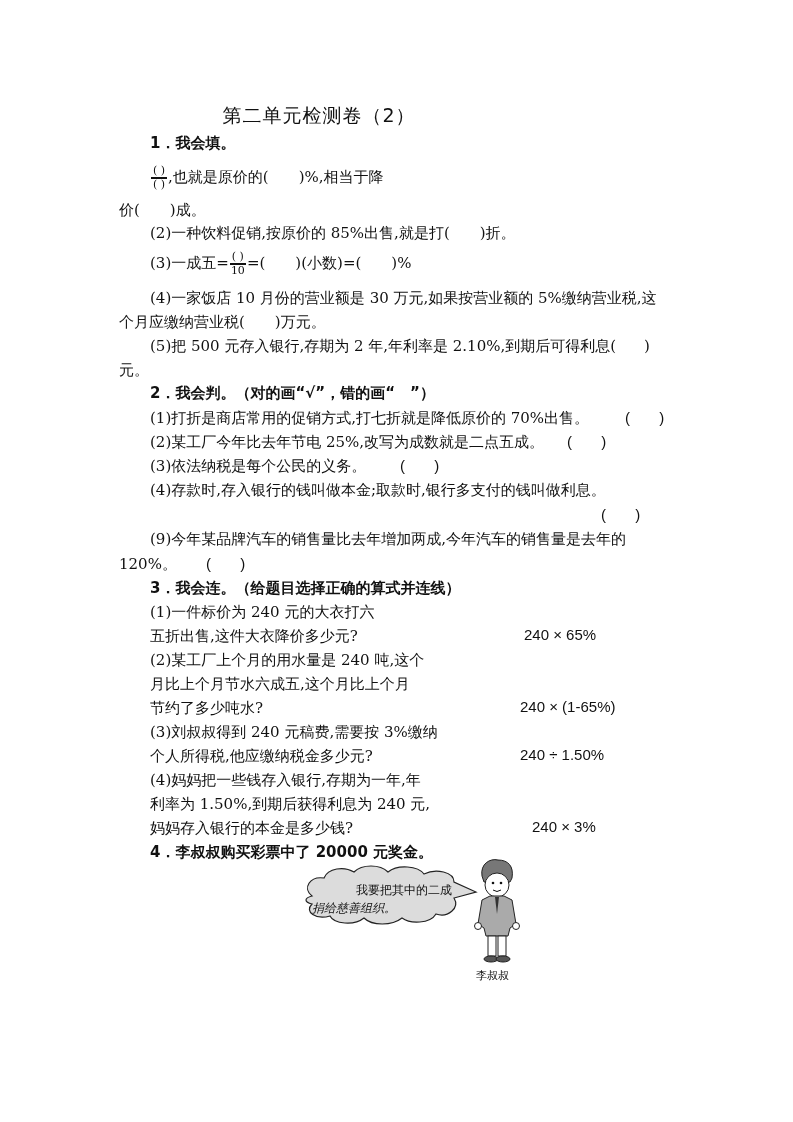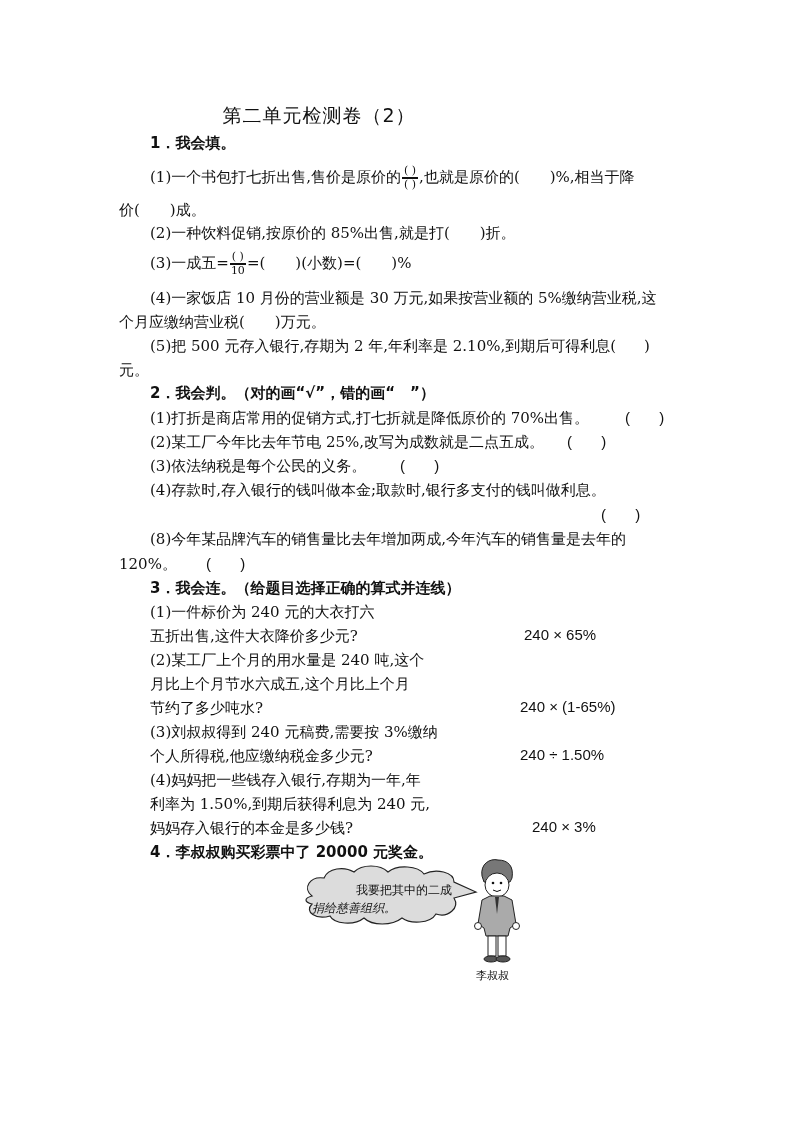--- a/index.html
+++ b/index.html
@@ -43,21 +43,21 @@
     }
   </style>
 </head>
 <body>
 
 <div class="page-title">第二单元检测卷（2）</div>
 
 <div class="sec" style="left:150px; top:134px;">1．我会填。</div>
 
 <div class="line" style="left:150px; top:166px;">
-  <span>(1)一个书包打七折出售,售价是原价的</span><span class="frac"><span class="top">(    )</span><span class="bot">(    )</span></span><span>,也就是原价的(</span><span class="blank"></span><span>)%,相当于降</span>
+  <span class="frac"><span class="top">(    )</span><span class="bot">(    )</span></span><span>,也就是原价的(</span><span class="blank"></span><span>)%,相当于降</span>
 </div>
 <div class="line" style="left:119px; top:201px;">
   <span>价(</span><span class="blank"></span><span>)成。</span>
 </div>
 
 <div class="line" style="left:150px; top:224px;">
   <span>(2)一种饮料促销,按原价的 85%出售,就是打(</span><span class="blank"></span><span>)折。</span>
 </div>
 
 <div class="line" style="left:150px; top:252px;">
@@ -81,21 +81,21 @@
 
 <div class="line" style="left:150px; top:433px;">(2)某工厂今年比去年节电 25%,改写为成数就是二点五成。</div>
 <div class="paren" style="left:567px; top:433px;">(       )</div>
 
 <div class="line" style="left:150px; top:457px;">(3)依法纳税是每个公民的义务。</div>
 <div class="paren" style="left:400px; top:457px;">(       )</div>
 
 <div class="line" style="left:150px; top:481px;">(4)存款时,存入银行的钱叫做本金;取款时,银行多支付的钱叫做利息。</div>
 <div class="paren" style="left:601px; top:506px;">(       )</div>
 
-<div class="line" style="left:150px; top:530px;">(8)今年某品牌汽车的销售量比去年增加两成,今年汽车的销售量是去年的</div>
+<div class="line" style="left:150px; top:530px;">(9)今年某品牌汽车的销售量比去年增加两成,今年汽车的销售量是去年的</div>
 <div class="line" style="left:119px; top:555px;">120%。</div>
 <div class="paren" style="left:206px; top:555px;">(       )</div>
 
 <div class="sec" style="left:150px; top:579px;">3．我会连。（给题目选择正确的算式并连线）</div>
 
 <div class="line" style="left:150px; top:603px;">(1)一件标价为 240 元的大衣打六</div>
 <div class="line" style="left:150px; top:627px;">五折出售,这件大衣降价多少元?</div>
 <div class="line" style="left:150px; top:651px;">(2)某工厂上个月的用水量是 240 吨,这个</div>
 <div class="line" style="left:150px; top:675px;">月比上个月节水六成五,这个月比上个月</div>
 <div class="line" style="left:150px; top:699px;">节约了多少吨水?</div>

